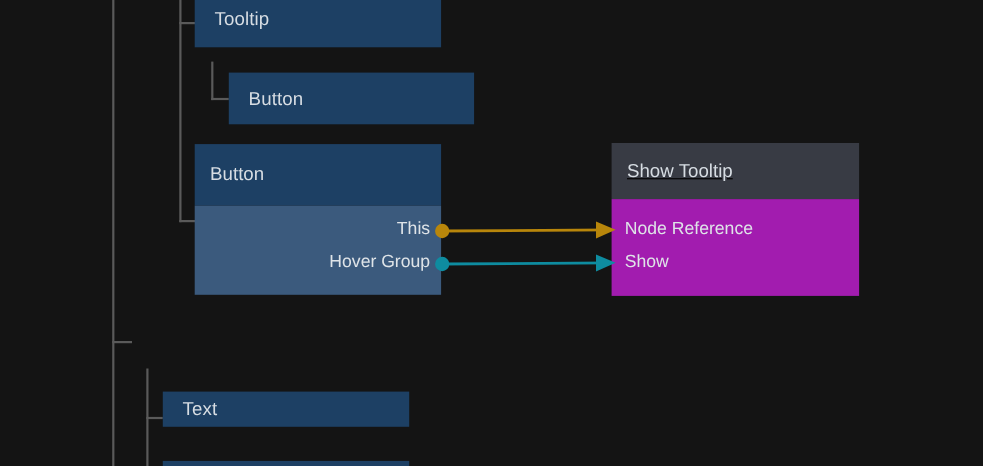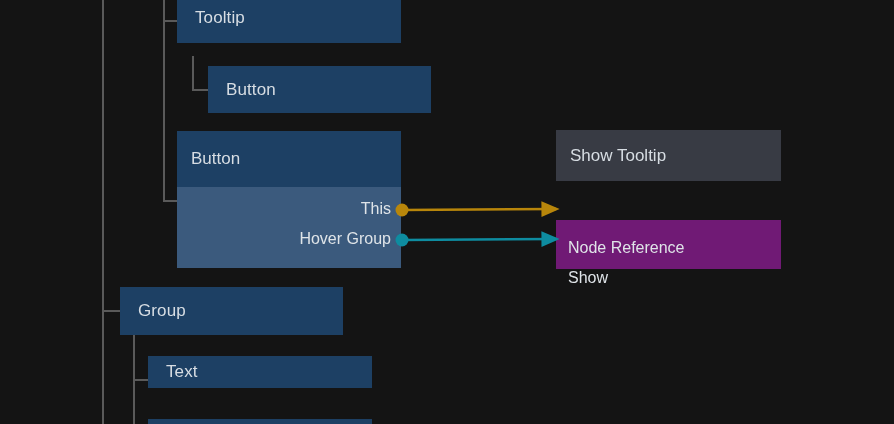--- a/index.html
+++ b/index.html
@@ -70,21 +70,21 @@
     flex: 1;
     box-sizing: border-box;
     position: relative;
   }
 
   
   .gnode-blue .gnode-header { background: #1d4064; }
   .gnode-blue .gnode-body   { background: #3b5a7d; }
   
   .gnode-gray .gnode-header { background: #383b44; }
-  .gnode-gray .gnode-body   { background: #701a75; margin-top: 39px; }
+  .gnode-gray .gnode-body   { background: #a21caf; }
 
   
   .port-row {
     position: absolute;
     display: flex;
     align-items: center;
     height: 22px;
     white-space: nowrap;
   }
   .port-row.out {
@@ -147,37 +147,34 @@
     <div class="gnode-body">
       <div class="port-row out" style="top:11px;">
         <span class="port-label">This</span>
       </div>
       <div class="port-row out" style="top:41px;">
         <span class="port-label">Hover Group</span>
       </div>
     </div>
   </div>
 
-  <div class="gnode gnode-gray" style="left:556px; top:130px; width:225px; height:139px;">
+  <div class="gnode gnode-gray" style="left:556px; top:130px; width:225px; height:139px;text-decoration:underline;">
     <div class="gnode-header" style="height:51px;">
       <span class="gnode-title">Show Tooltip</span>
     </div>
     <div class="gnode-body">
       <div class="port-row in" style="top:17px;">
         <span class="port-label">Node Reference</span>
       </div>
       <div class="port-row in" style="top:47px;">
         <span class="port-label">Show</span>
       </div>
     </div>
   </div>
 
-  <div class="node node-plain" style="left:120px; top:287px; width:223px; height:48px;">
-    <span class="node-title">Group</span>
-  </div>
 
   <div class="node node-plain" style="left:148px; top:356px; width:224px; height:32px;">
     <span class="node-title">Text</span>
   </div>
 
   <div class="node node-plain" style="left:148px; top:419px; width:224px; height:50px;"></div>
 
   <svg id="wires" viewBox="0 0 894 424">
     <defs>
       <marker id="arrow-data" markerWidth="7" markerHeight="7" refX="5.6" refY="3" orient="auto">

